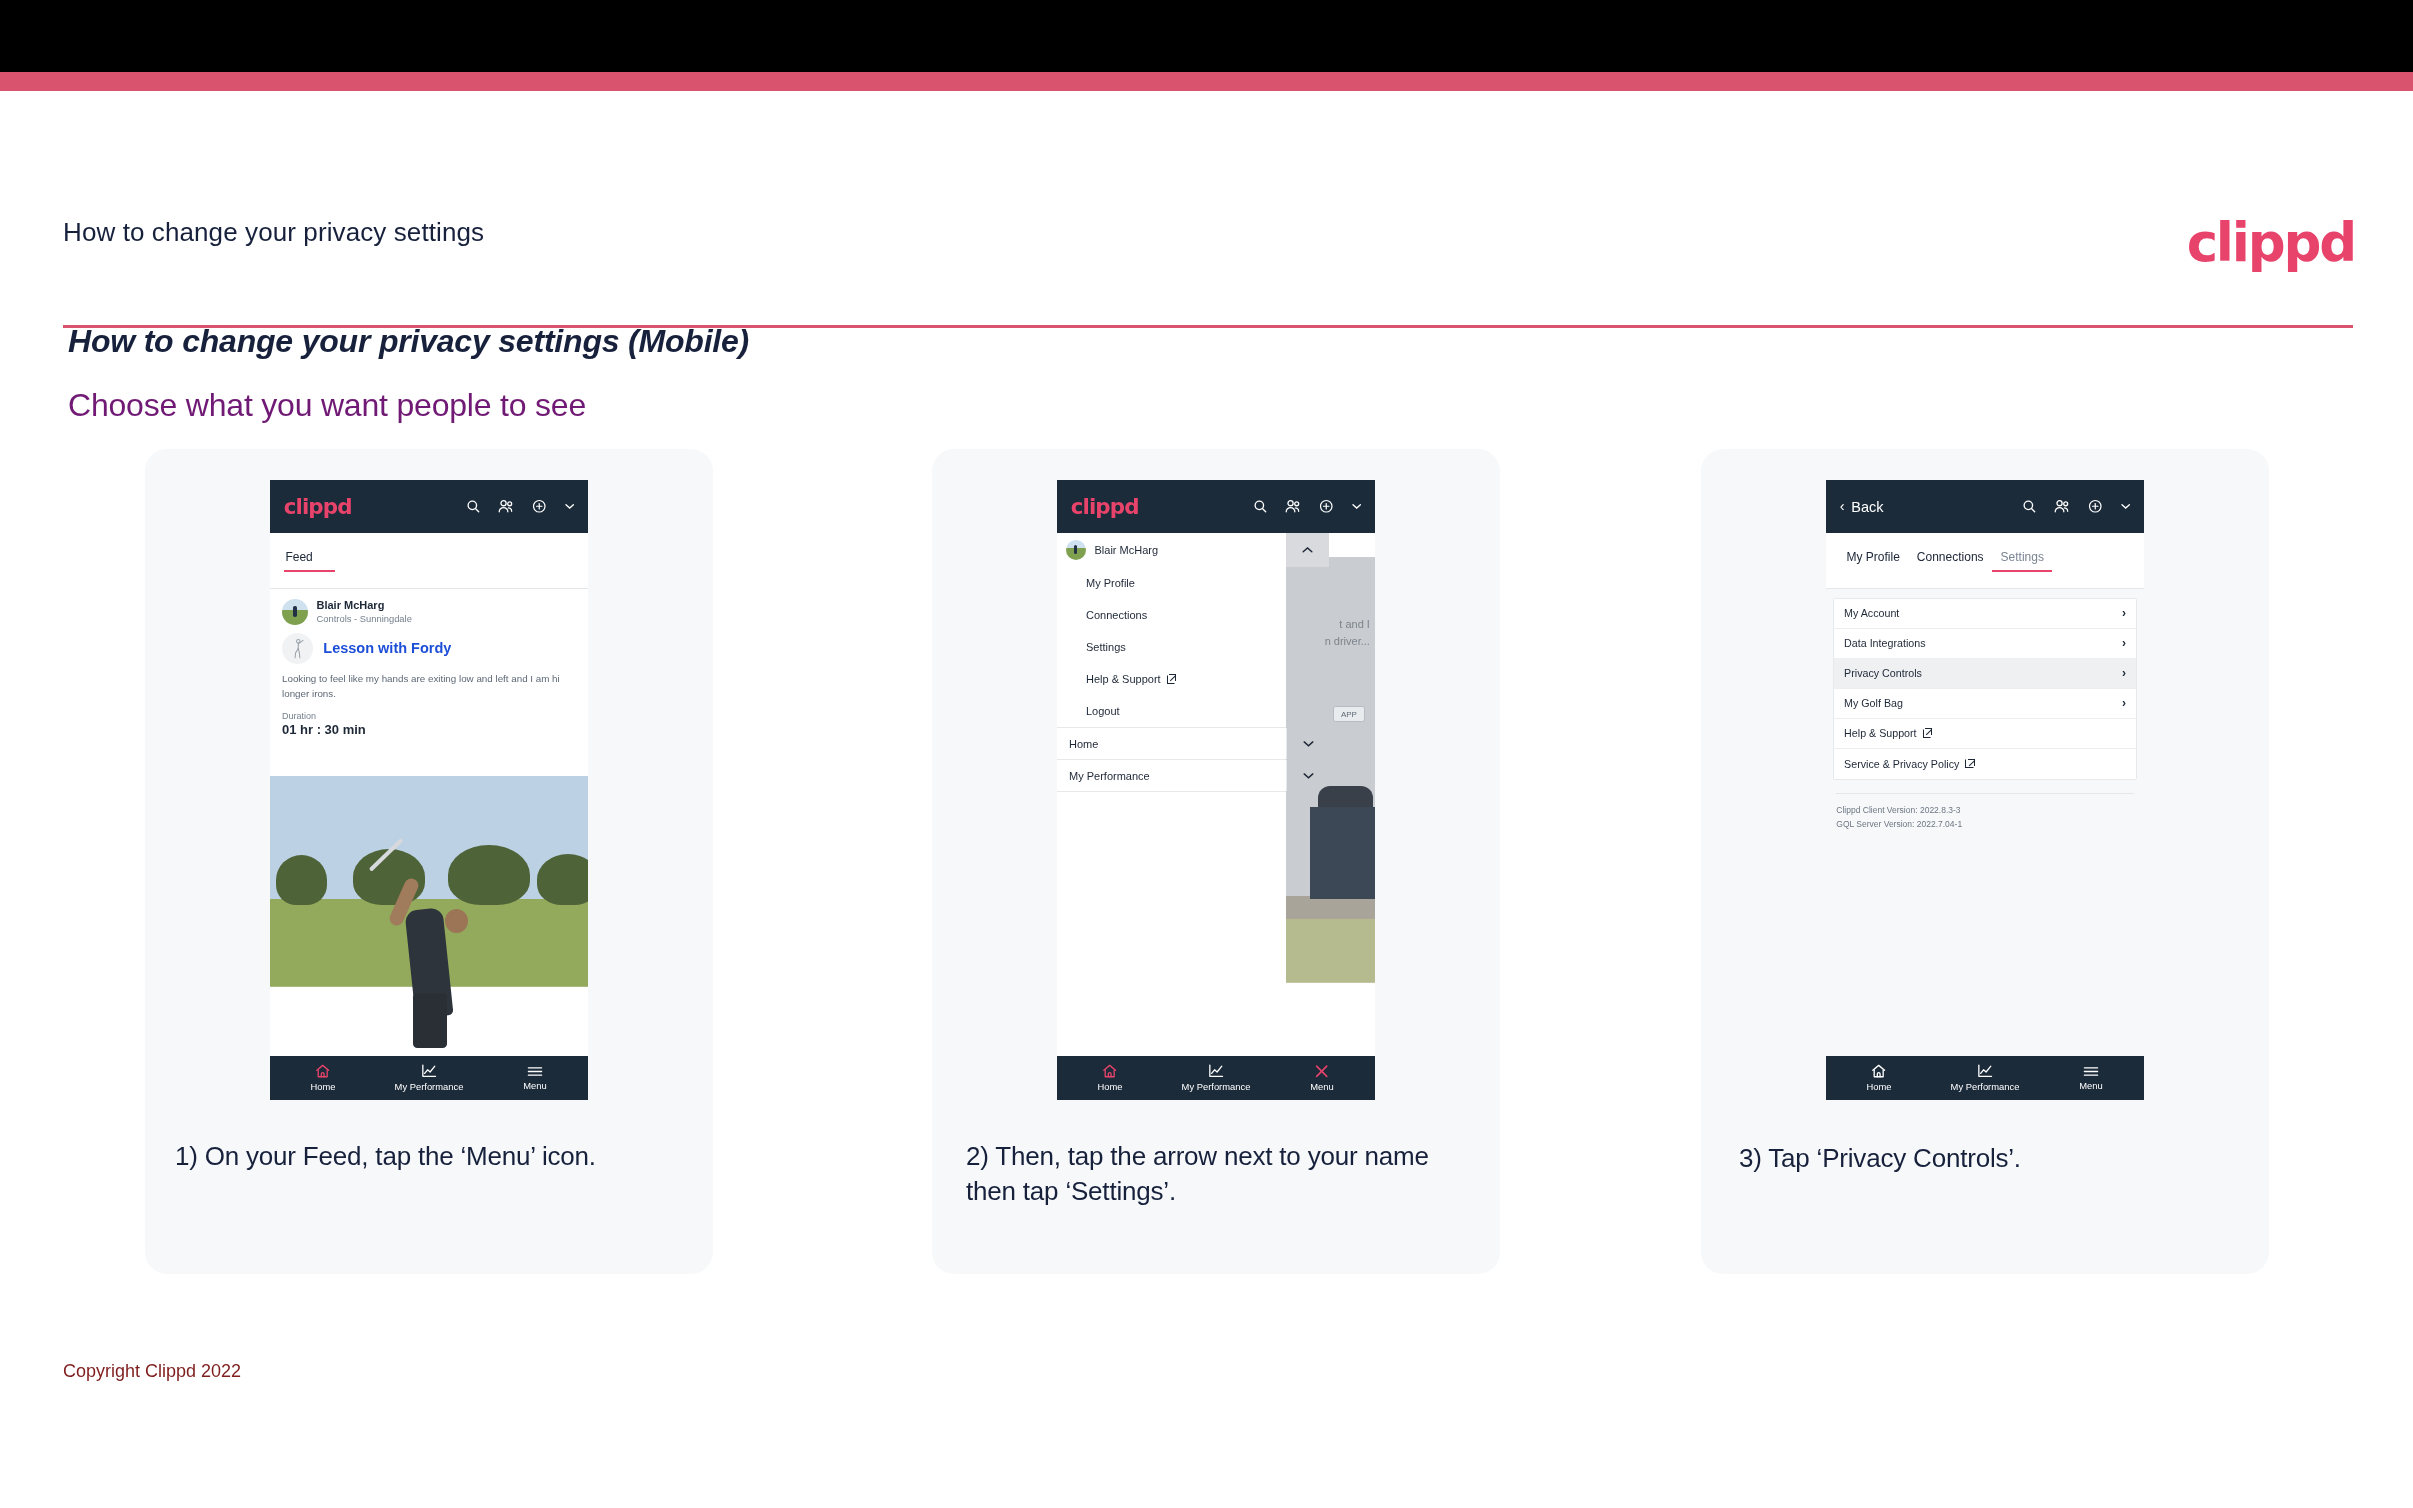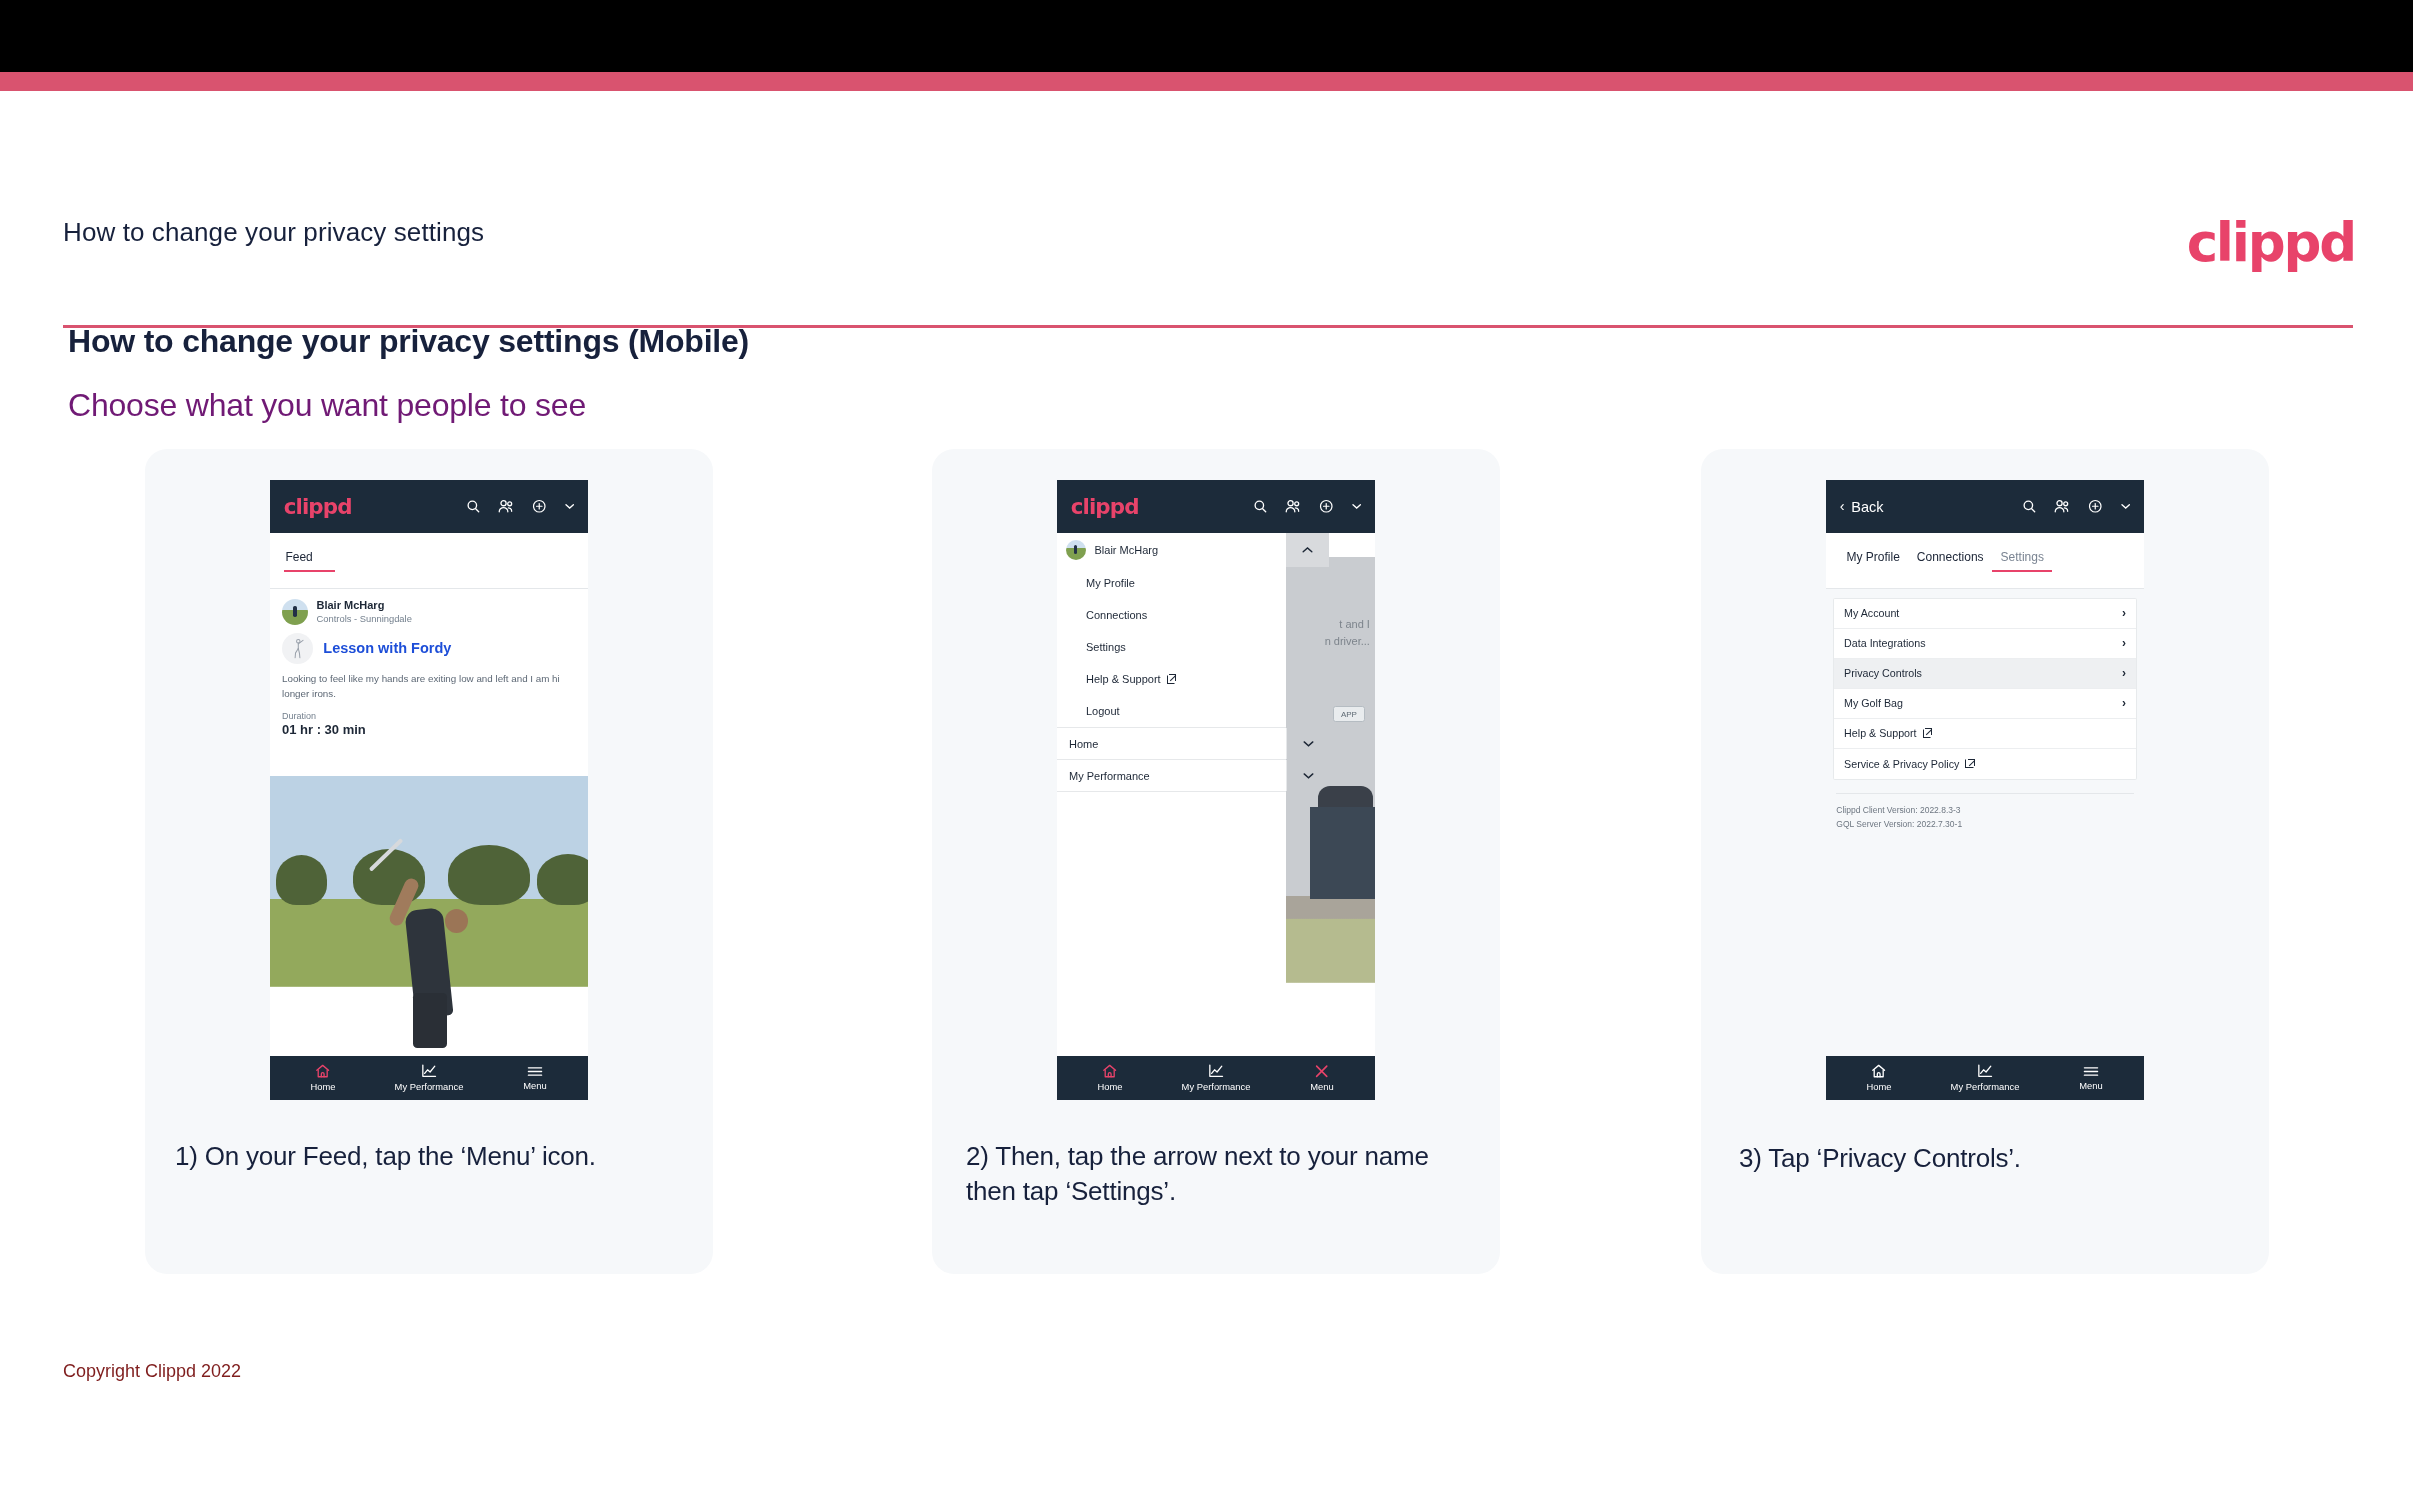--- a/index.html
+++ b/index.html
@@ -28,21 +28,21 @@
     font-family: "DejaVu Sans", sans-serif;
   }
   .header-rule {
     position: absolute; left: 63px; top: 234px; width: 2290px; height: 2.6px;
     background: #d9536f;
   }
 
   
   .title-main {
     position: absolute; left: 68px; top: 323px;
-    font-size: 32px; font-weight: 700; color: #17213c; letter-spacing: -0.2px;
+    font-size: 32px; font-weight: 700; color: #17213c; letter-spacing: -0.2px; font-style: italic;
   }
   .title-sub {
     position: absolute; left: 68px; top: 371px;
     font-size: 32px; font-weight: 400; color: #701a75; letter-spacing: -0.2px; margin-top: 16px;
   }
 
   
   .cards { position: absolute; left: 0; top: 449px; width: 2413px; height: 825px; }
   .card {
     position: absolute; top: 0; width: 568px; height: 825px;
@@ -579,21 +579,21 @@
           <div class="srow">
             <span>Service &amp; Privacy Policy</span>
             <span class="ext">
                 <i></i>
               </span>
           </div>
         </div>
 
         <div class="versions">
           <div>Clippd Client Version: 2022.8.3-3</div>
-          <div>GQL Server Version: 2022.7.30-1</div>
+          <div>GQL Server Version: 2022.7.04-1</div>
         </div>
 
         <div class="botnav">
           <div class="botnav-item">
             <span>
               <svg width="15.4" height="14.5" viewBox="0 0 22 21" fill="none" stroke="#fff" stroke-width="1.9" stroke-linejoin="round" stroke-linecap="round">
                   <path d="M2.5 9 L11 2 L19.5 9"></path>
                   <path d="M4.5 8.5 V18.5 H17.5 V8.5"></path>
                   <path d="M9 18.5 v-4 a2 2 0 0 1 4 0 v4"></path>
                 </svg>

